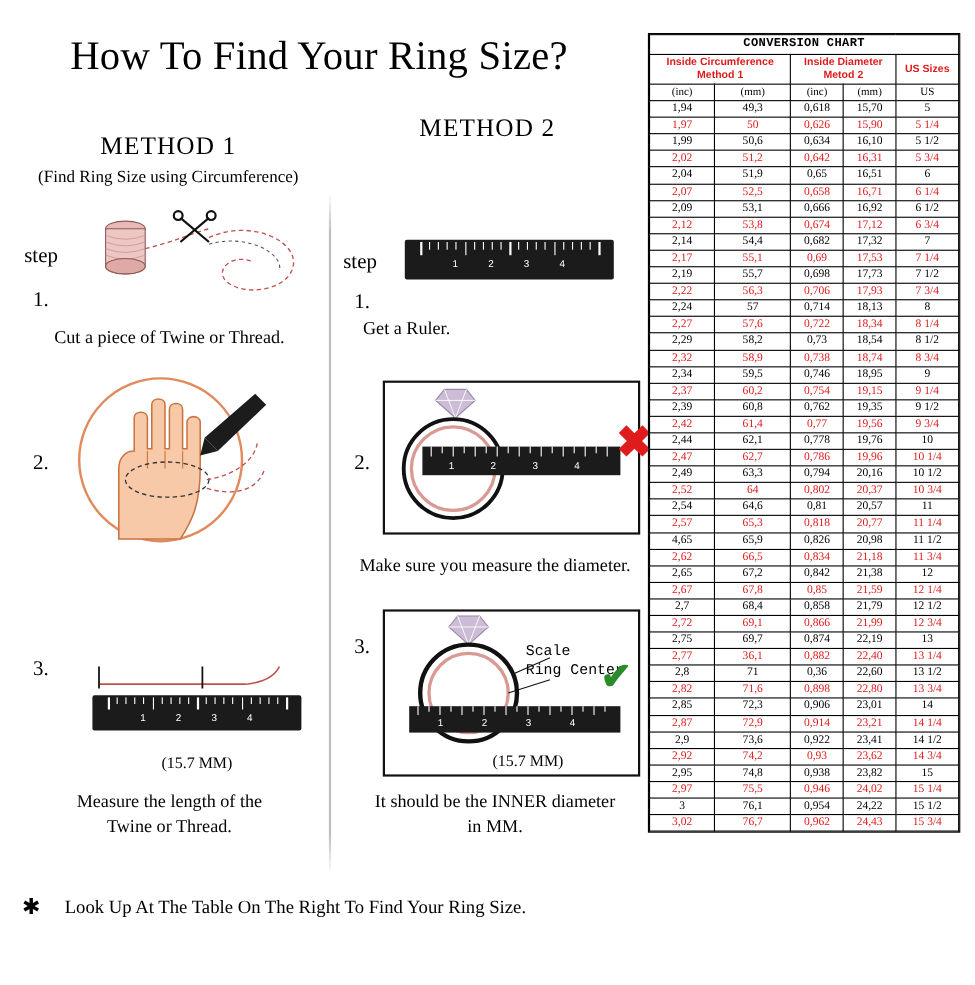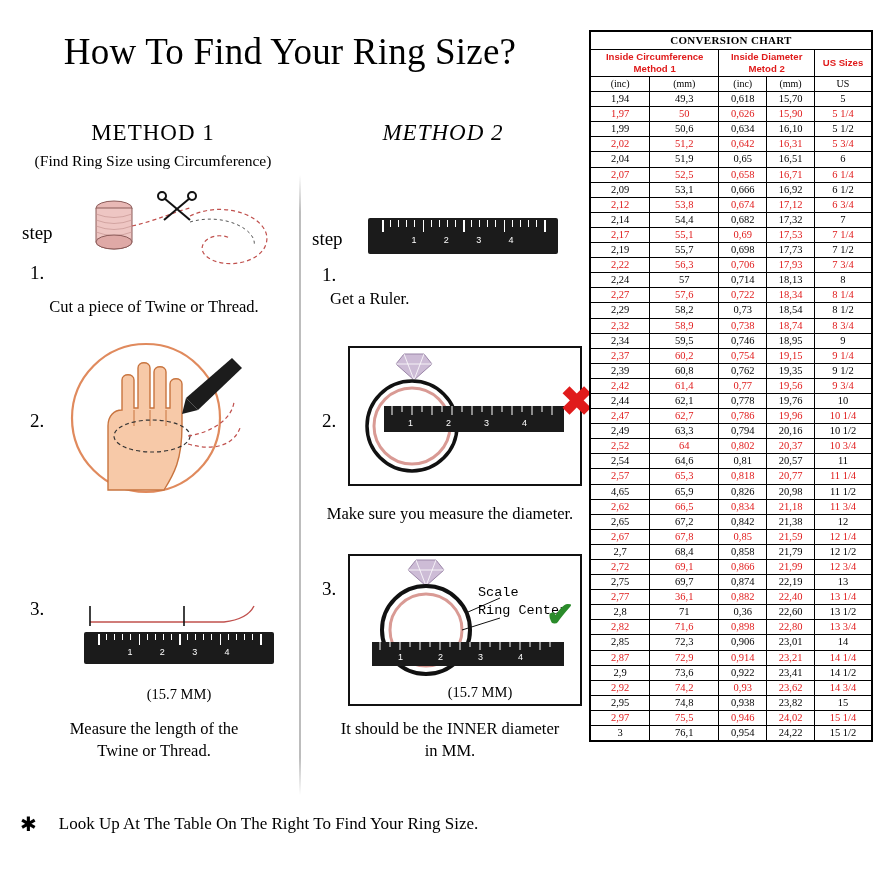--- a/index.html
+++ b/index.html
@@ -39,21 +39,21 @@
   }
   .method-head .mh-title {
     font-size: 23px;
     letter-spacing: 1px;
   }
   .method-head .mh-sub {
     font-size: 15.5px;
     margin-top: 6px;
   }
   #method1-head { left: 8px; top: 120px; width: 290px; }
-  #method2-head { left: 300px; top: 120px; width: 286px; font-style: italic; }
+  #method2-head { left: 300px; top: 104px; width: 286px; }
 
   
   .col-divider {
     position: absolute;
     left: 299px;
     top: 175px;
     width: 2px;
     height: 620px;
     background: linear-gradient(to bottom, rgba(180,180,180,0) 0%, #bdbdbd 6%, #bdbdbd 94%, rgba(180,180,180,0) 100%);
   }
@@ -151,21 +151,21 @@
   }
   table.conv td, table.conv th {
     border: 1px solid #000;
     text-align: center;
     padding: 0;
     height: 14.1px;
     line-height: 14.1px;
     font-weight: normal;
   }
   table.conv th.chart-title {
-    font-family: Liberation Serif, serif;
+    font-family: Liberation Mono, monospace;
     font-size: 11px;
     font-weight: bold;
     height: 17px;
     letter-spacing: 0.3px;
   }
   table.conv th.grp {
     color: #e01b1b;
     font-family: "Liberation Sans", sans-serif;
     font-size: 9.6px;
     font-weight: bold;
@@ -757,17 +757,24 @@
             <td>24,02</td>
             <td>15 1/4</td>
           </tr>
           <tr class="blk">
             <td>3</td>
             <td>76,1</td>
             <td>0,954</td>
             <td>24,22</td>
             <td>15 1/2</td>
           </tr>
+          <tr class="red">
+            <td>3,02</td>
+            <td>76,7</td>
+            <td>0,962</td>
+            <td>24,43</td>
+            <td>15 3/4</td>
+          </tr>
         </tbody>
     </table>
   </div>
 
 </div>
 
 </body></html>

